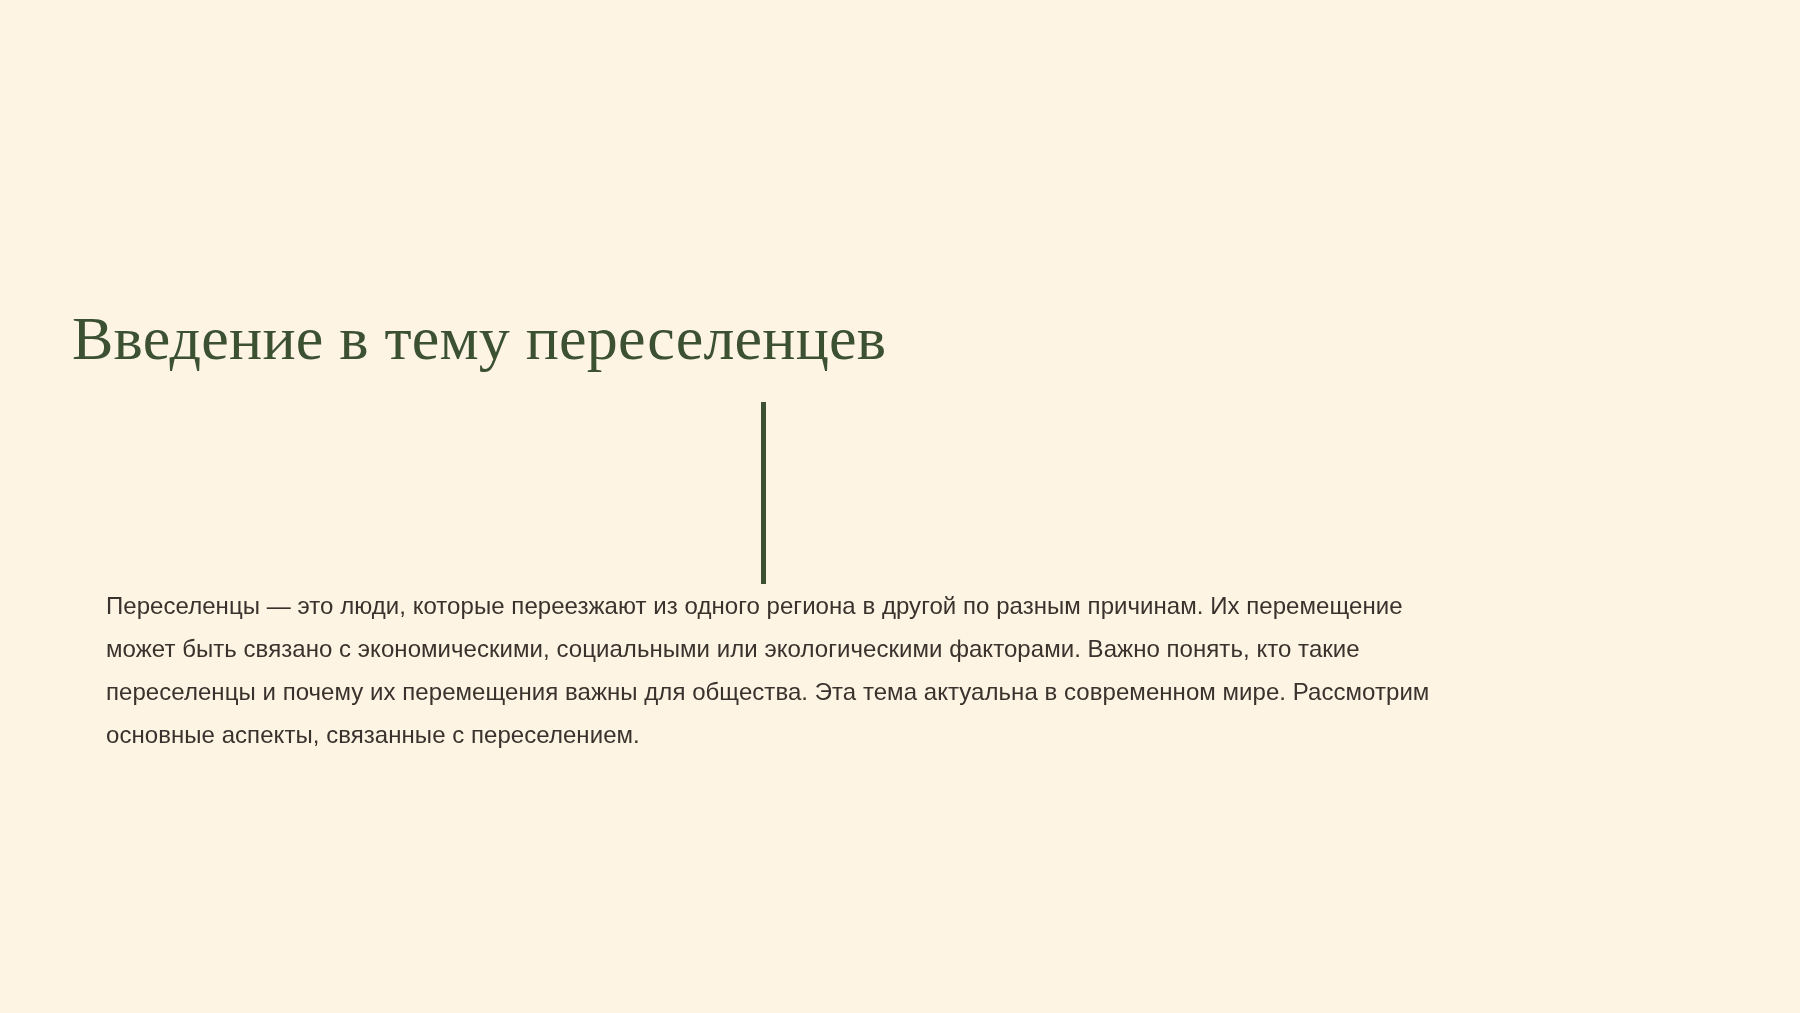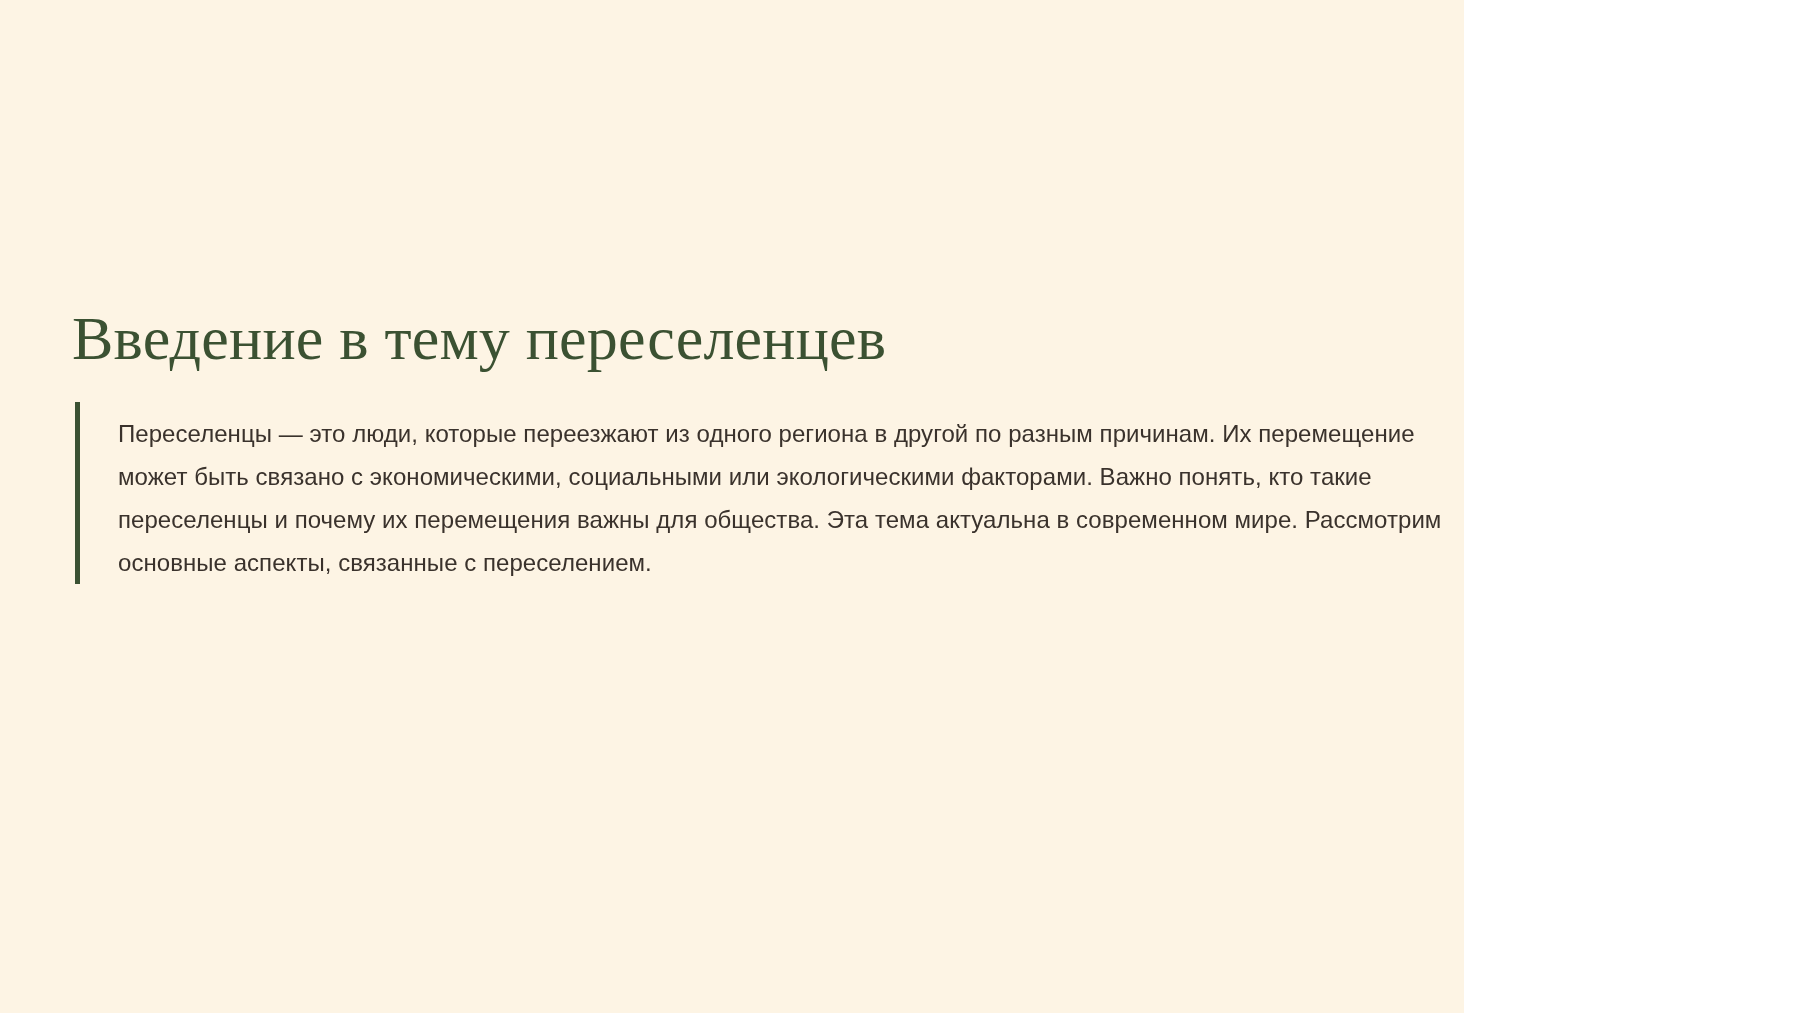--- a/index.html
+++ b/index.html
@@ -10,21 +10,21 @@
 
   body {
     width: 1800px;
     height: 1013px;
     overflow: hidden;
     font-family: "Liberation Sans", sans-serif;
   }
 
   #slide {
     position: relative;
-    width: 1464px;
+    width: 1800px;
     height: 1013px;
     background: #fdf4e4;
     box-sizing: border-box;
   }
 
   
   #slide-title {
     position: absolute;
     left: 72px;
     top: 306px;
@@ -35,25 +35,26 @@
     font-size: 62px;
     line-height: 1.06;
     letter-spacing: 0.2px;
     color: #3b5132;
     white-space: nowrap;
   }
 
   
   #body-block {
     position: absolute;
-    left: 75px;
+    left: 68px;
     top: 402px;
     width: 1390px;
     display: flex;
-    align-items: flex-end;
+    align-items: center;
+    flex-direction: column;
   }
 
   #accent-rule {
     flex: 0 0 auto;
     width: 5px;
     min-height: 182px;
     background: #3b5132;
     border-radius: 0;
   }
 

